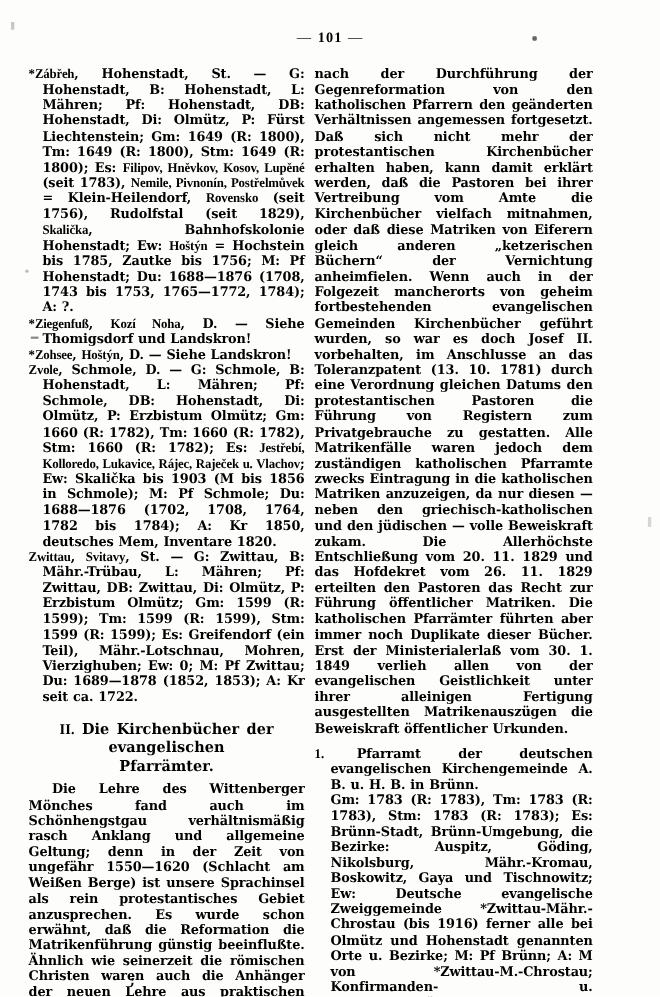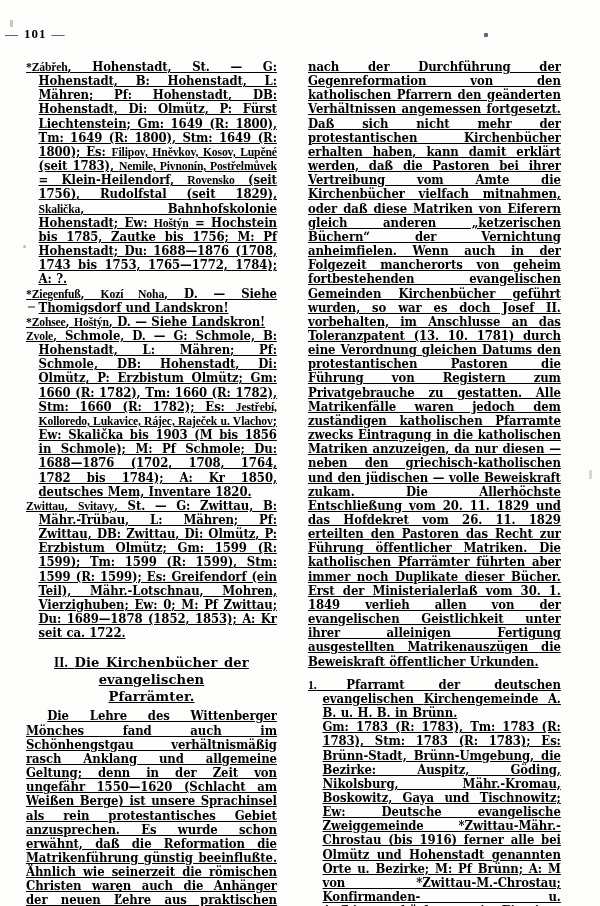--- a/index.html
+++ b/index.html
@@ -25,37 +25,35 @@
   .speck-b { position:absolute; left:484px; top:33px; width:4px; height:4px; background:#4a4a4a; opacity:.85; border-radius:1px; }
   .speck-c { position:absolute; left:23px; top:245px; width:3px; height:3px; background:#8a8a8a; opacity:.6; border-radius:2px; }
   .speck-d { position:absolute; left:28px; top:306px; width:7px; height:2px; background:#6b6b6b; opacity:.8; }
   .speck-e { position:absolute; left:589px; top:470px; width:3px; height:9px; background:#b0b0b0; opacity:.5; }
 
   .folio {
     position: absolute;
     left: 0;
     right: 0;
     top: 26px;
-    text-align: left;
+    text-align: center;
     font-family: "Liberation Serif", serif;
     font-weight: bold;
     font-size: 13px;
     letter-spacing: 1px;
   }
   .folio .dash { font-weight: normal; padding: 0 5px; }
 
   .columns {
     position: absolute;
     left: 26px;
     right: 22px;
     top: 60px;
     bottom: 8px;
     display: flex;
-    gap: 22px;
-    text-decoration: underline;
   }
   .col {
     width: 260px;
     flex: 0 0 260px;
   }
   .col-right { flex: 0 0 262px; width: 262px; }
 
   
   .fraktur {
     font-family: "DejaVu Serif", serif;

